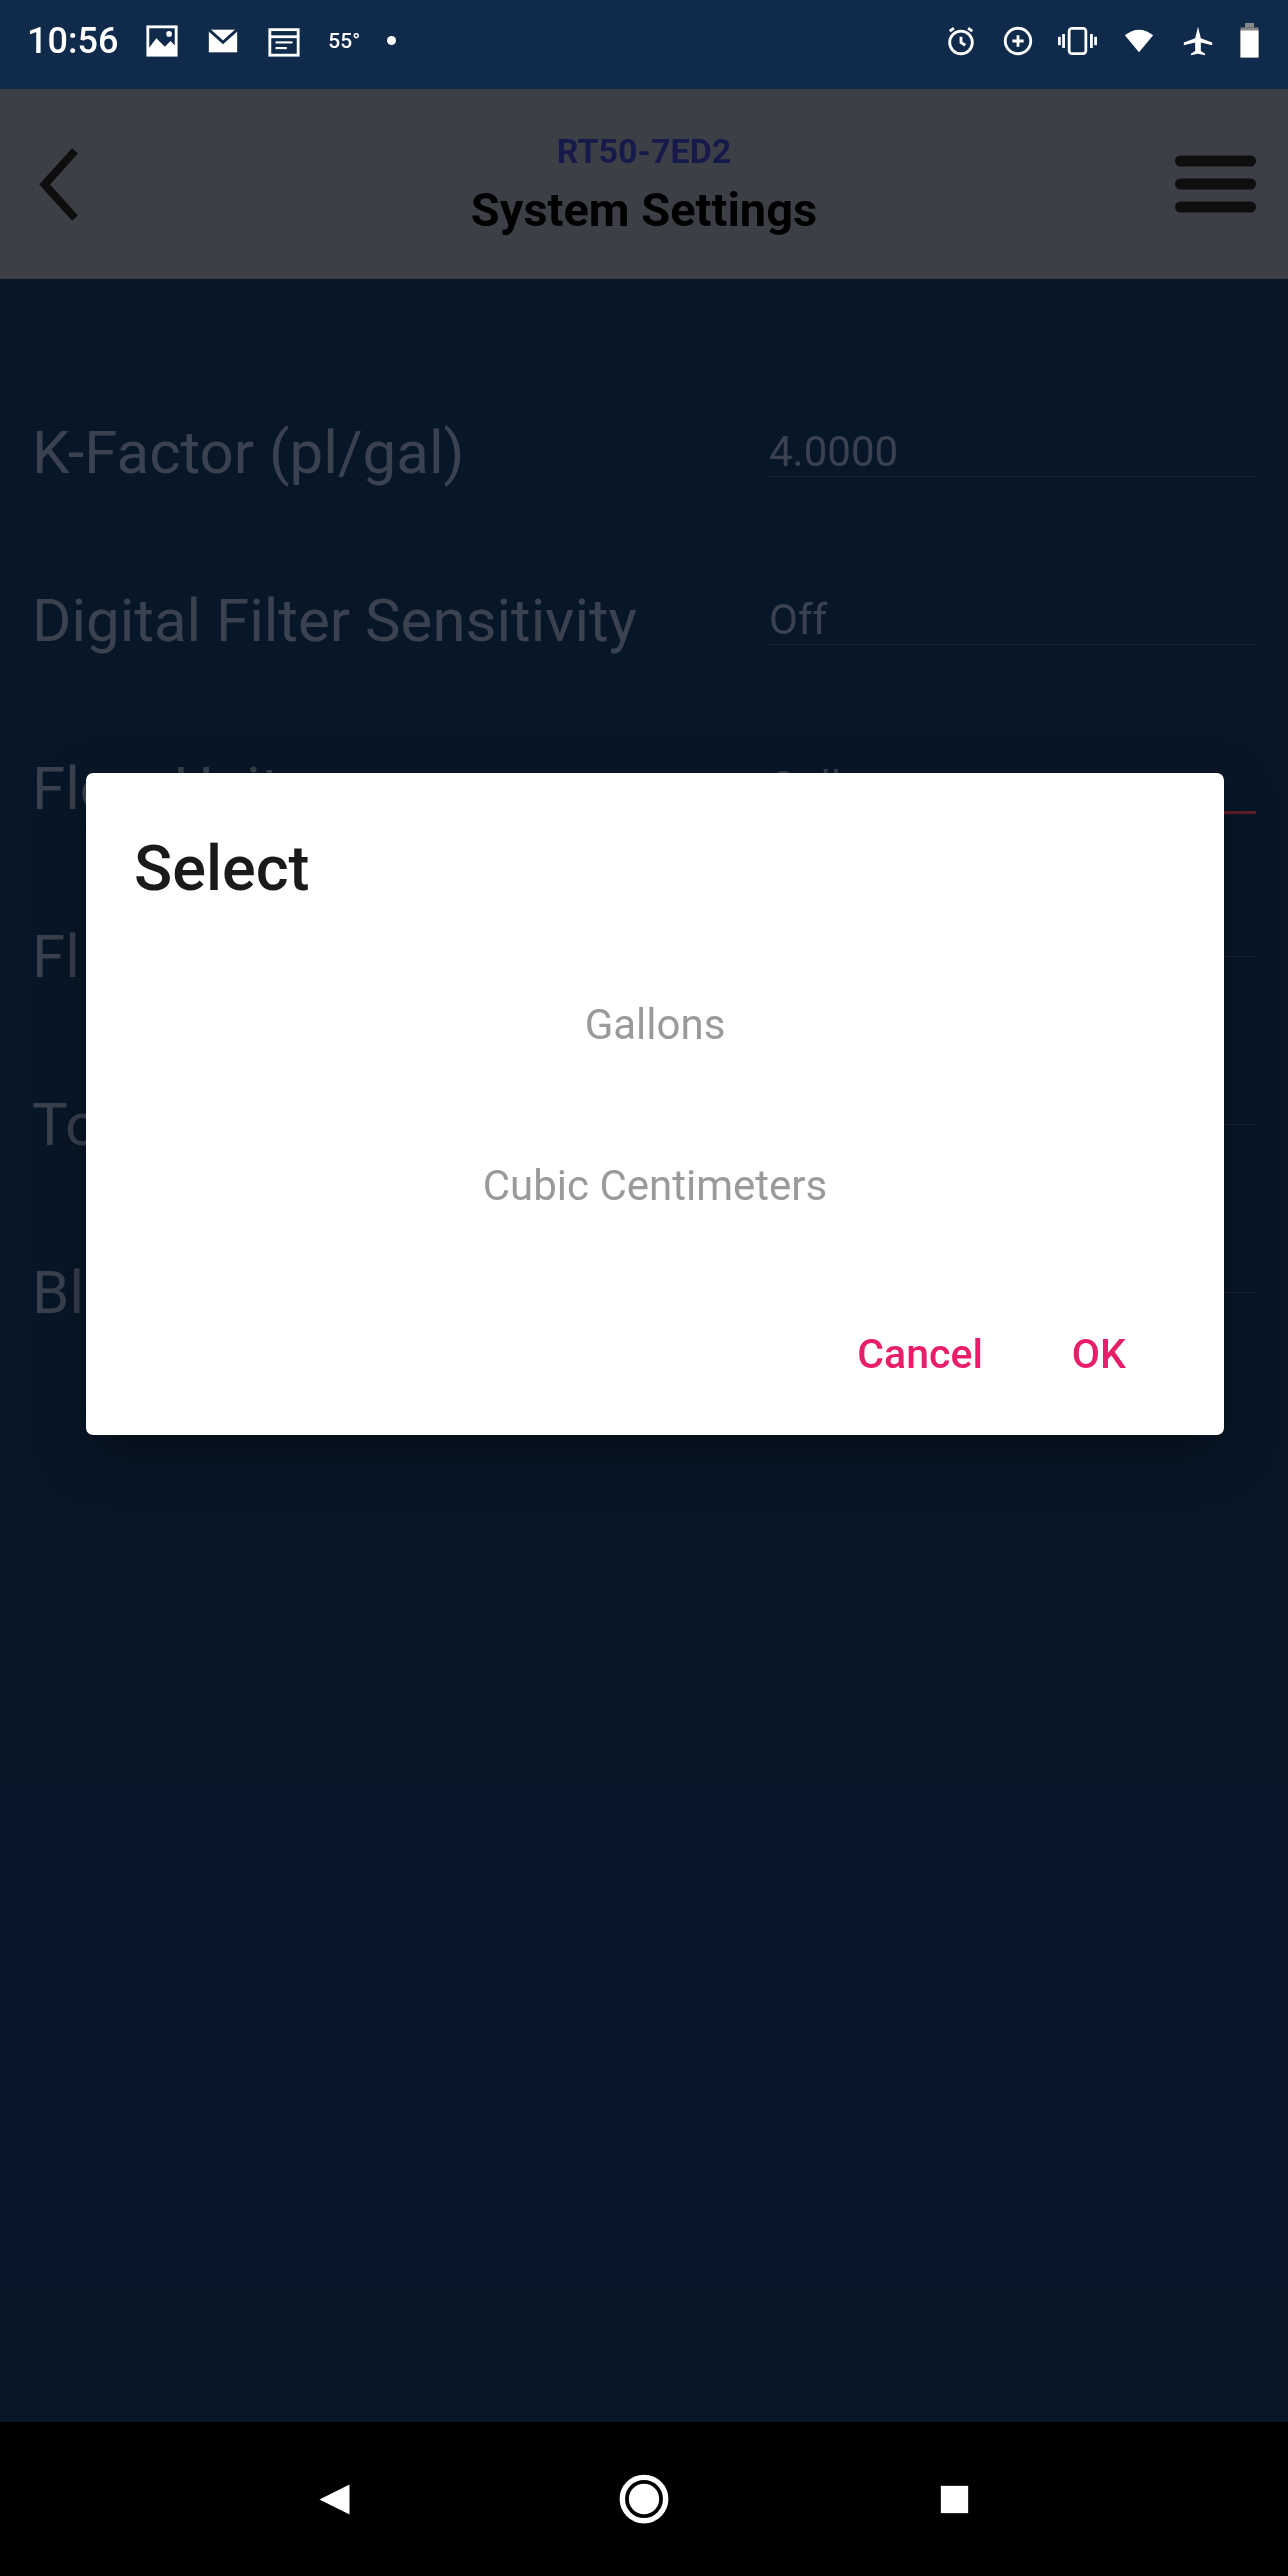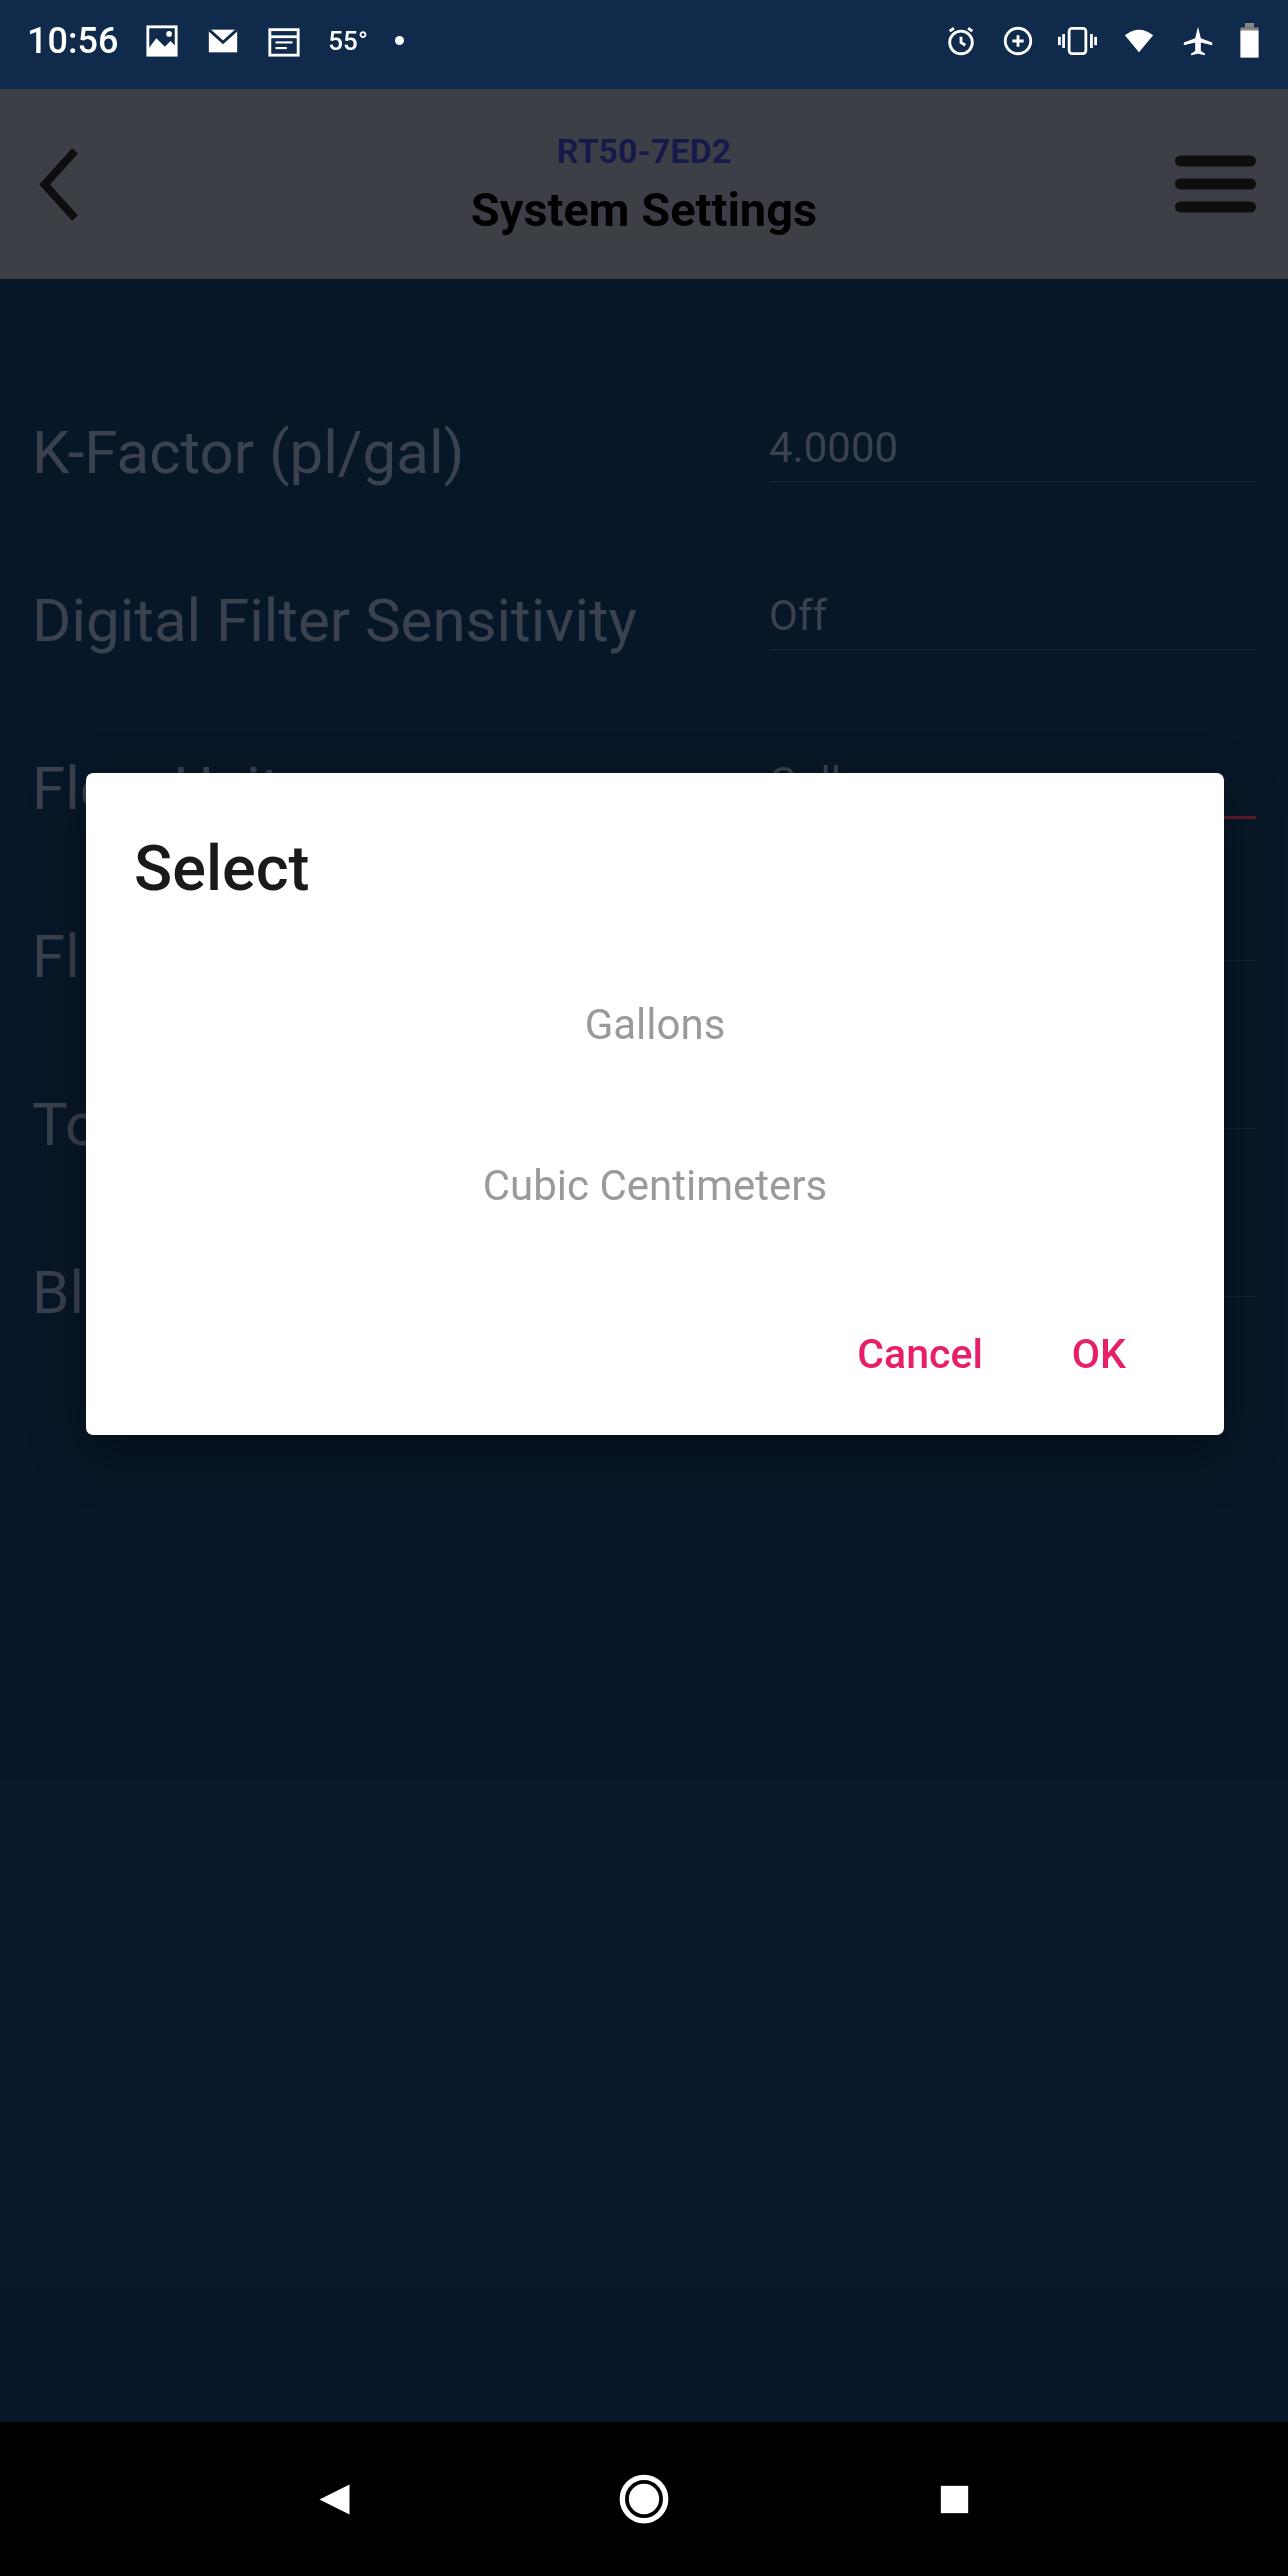--- a/index.html
+++ b/index.html
@@ -35,21 +35,21 @@
     .status-time {
       font-size: 36px;
       font-weight: 500;
     }
     .status-icon {
       display: inline-flex;
       align-items: center;
       justify-content: center;
     }
     .status-temp {
-      font-size: 26px;
+      font-size: 21px;
       font-weight: 500;
     }
     .status-dot {
       width: 9px;
       height: 9px;
       background: #fff;
       border-radius: 50%;
     }
     .status-right {
       display: flex;
@@ -121,21 +121,20 @@
       flex: 0 0 737px;
       font-size: 60px;
       color: #6b7890;
       font-weight: 400;
     }
     .setting-value {
       flex: 1;
       font-size: 42px;
       color: #6b7890;
       border-bottom: 1.8px solid #304560;
-      padding-bottom: 9px;
     }
     .setting-value.active {
       border-bottom: 3.6px solid #b43350;
     }
 
     .dialog {
       position: absolute;
       top: 773px;
       left: 86px;
       width: 1138px;

